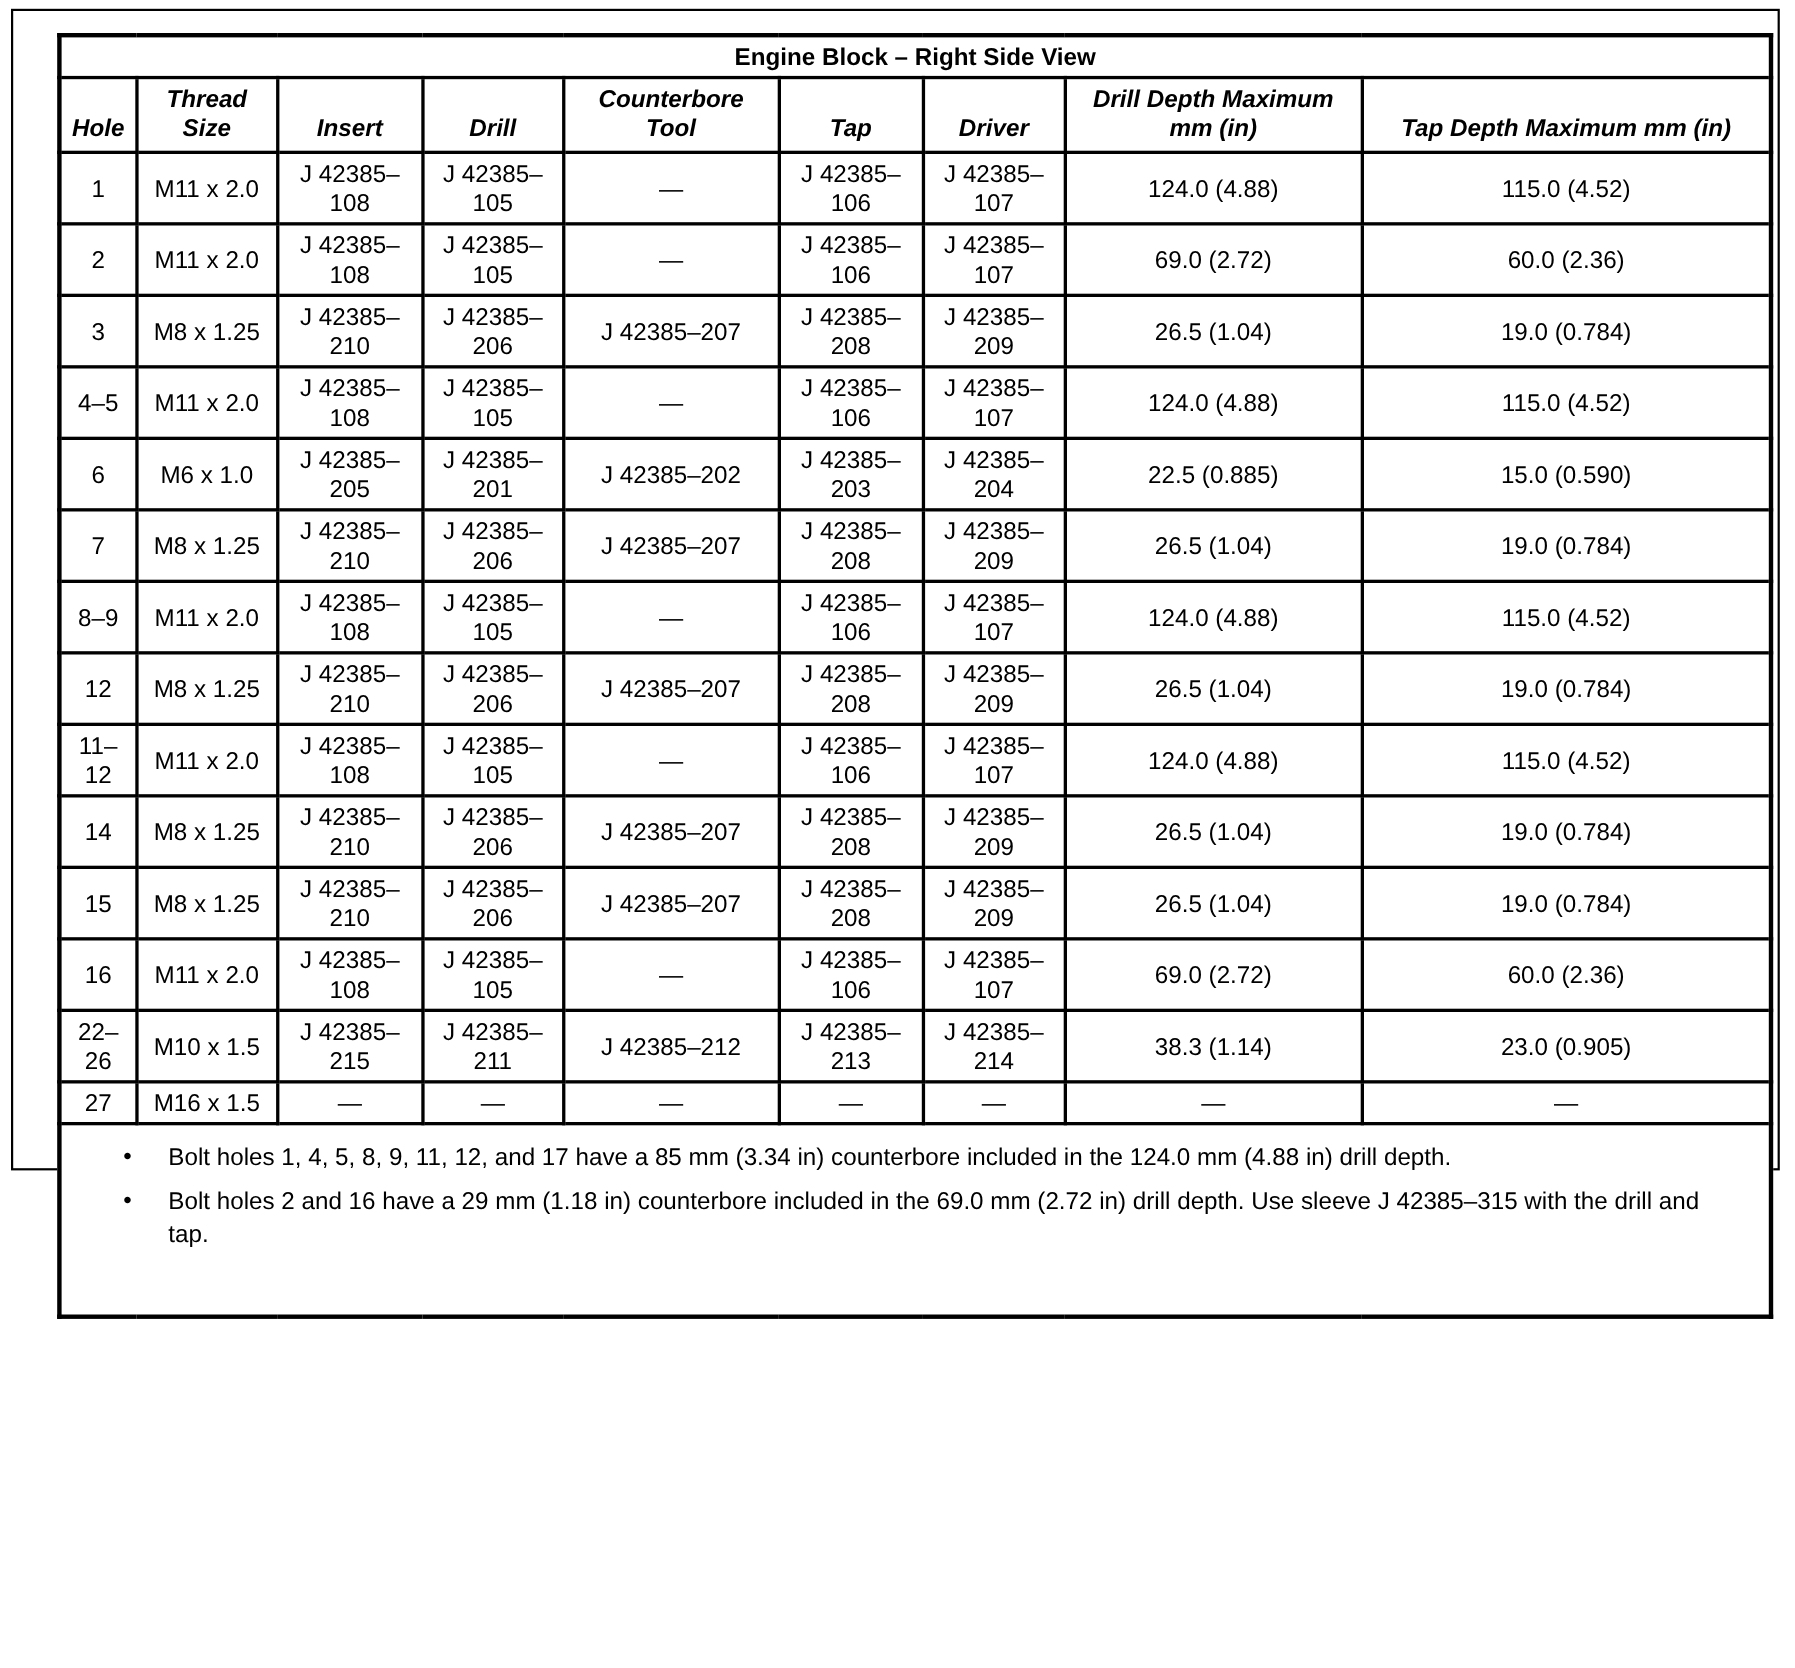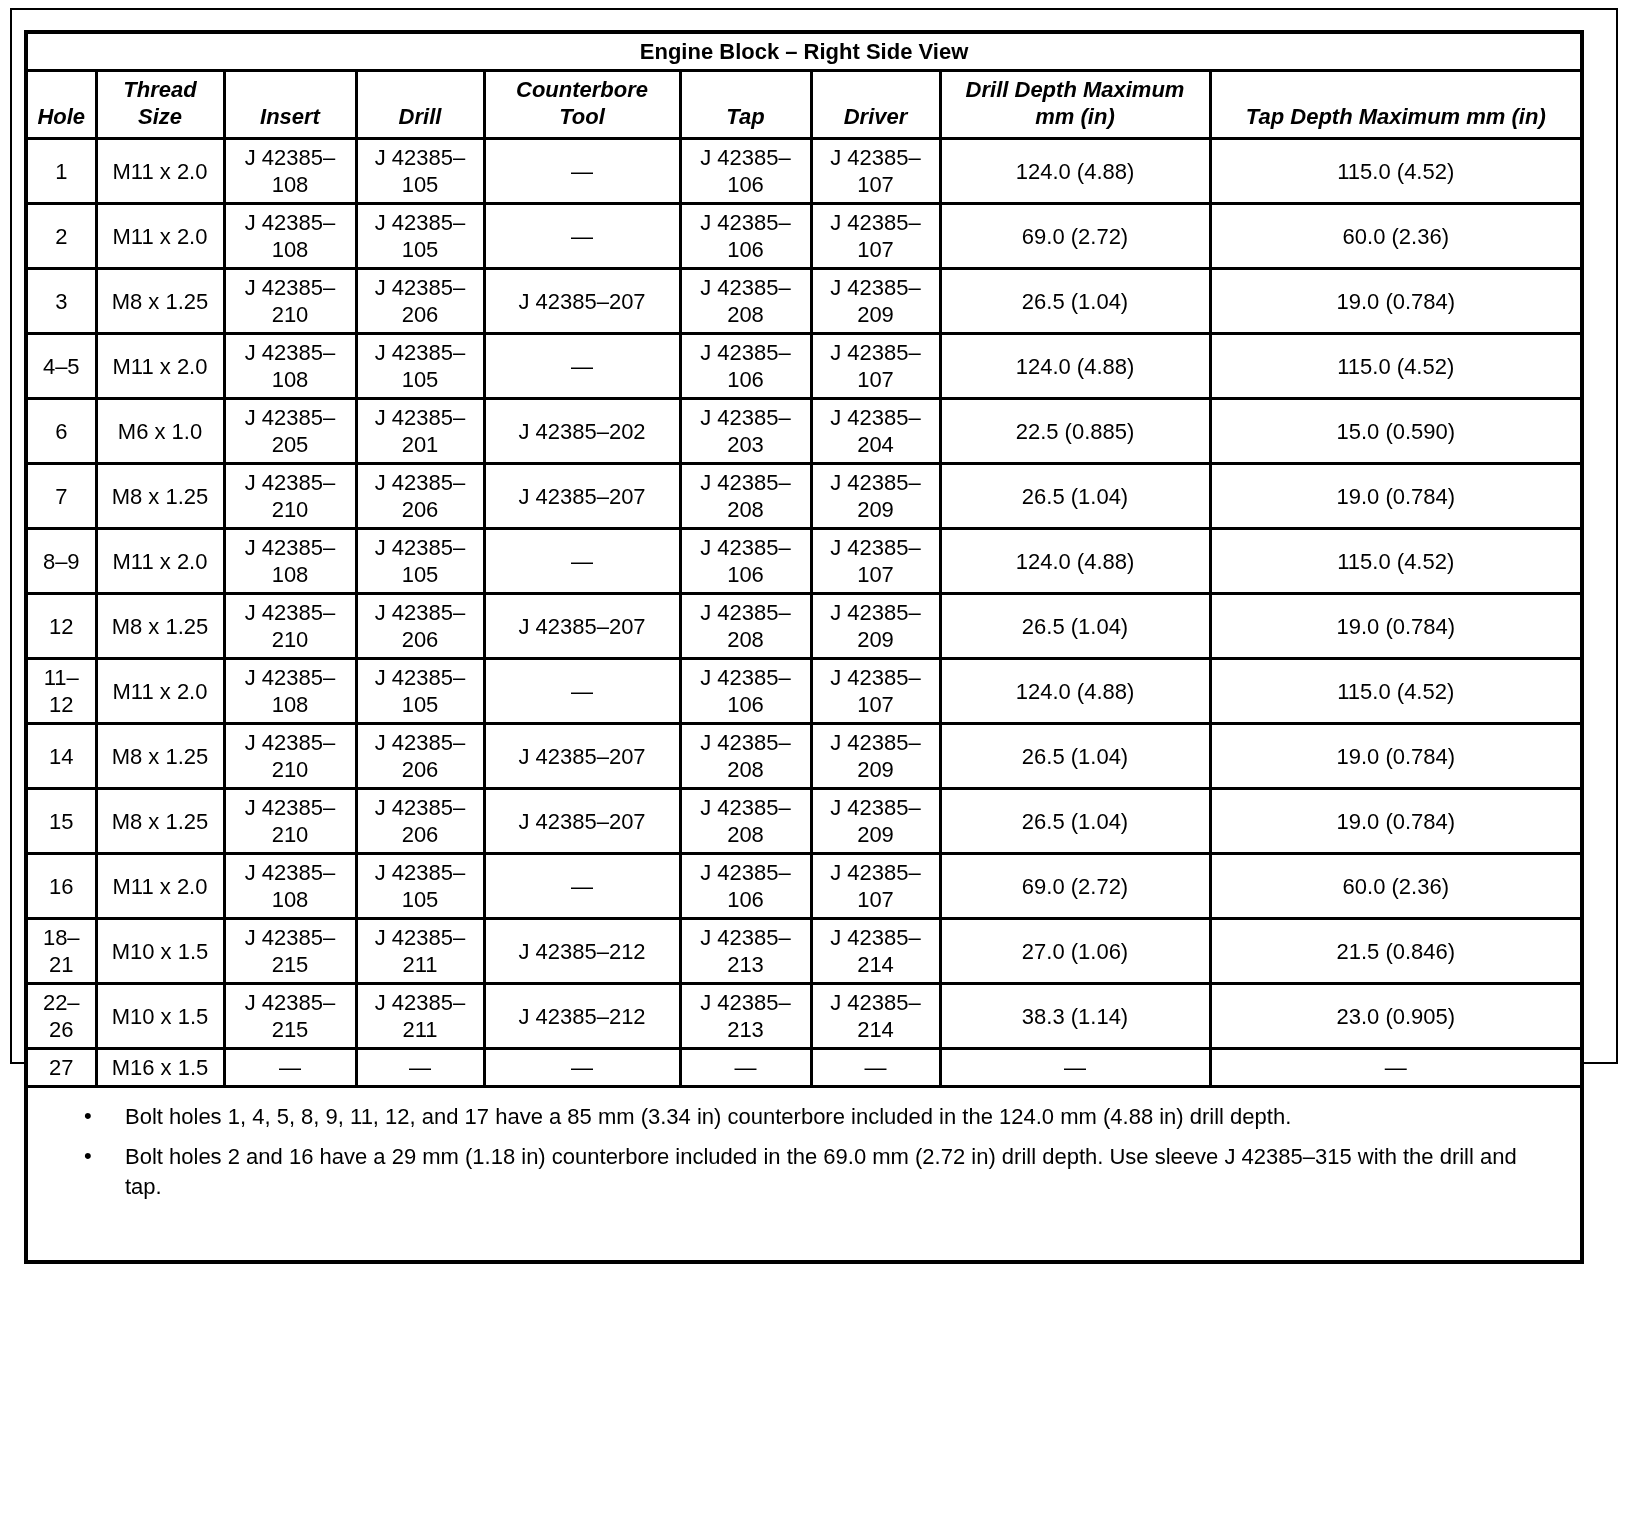--- a/index.html
+++ b/index.html
@@ -15,21 +15,21 @@
     position: relative;
   }
   .frame {
     position: absolute;
     left: 10px;
     top: 8px;
     width: 1608px;
     height: 1056px;
     border: 2px solid #000;
     box-sizing: border-box;
-    padding: 20px 12px;
+    padding: 20px 40px;
   }
   table.spec-table {
     border-collapse: collapse;
     table-layout: fixed;
     width: 1556px;
     border: 4px solid #000;
     background: #fff;
   }
   .spec-table th, .spec-table td {
     border: 3px solid #000;
@@ -249,31 +249,20 @@
           <td>M11 x 2.0</td>
           <td>J 42385–108</td>
           <td>J 42385–105</td>
           <td>—</td>
           <td>J 42385–106</td>
           <td>J 42385–107</td>
           <td>69.0 (2.72)</td>
           <td>60.0 (2.36)</td>
         </tr>
         <tr>
-          <td>18–21</td>
-          <td>M10 x 1.5</td>
-          <td>J 42385–215</td>
-          <td>J 42385–211</td>
-          <td>J 42385–212</td>
-          <td>J 42385–213</td>
-          <td>J 42385–214</td>
-          <td>27.0 (1.06)</td>
-          <td>21.5 (0.846)</td>
-        </tr>
-        <tr>
           <td>22–26</td>
           <td>M10 x 1.5</td>
           <td>J 42385–215</td>
           <td>J 42385–211</td>
           <td>J 42385–212</td>
           <td>J 42385–213</td>
           <td>J 42385–214</td>
           <td>38.3 (1.14)</td>
           <td>23.0 (0.905)</td>
         </tr>

